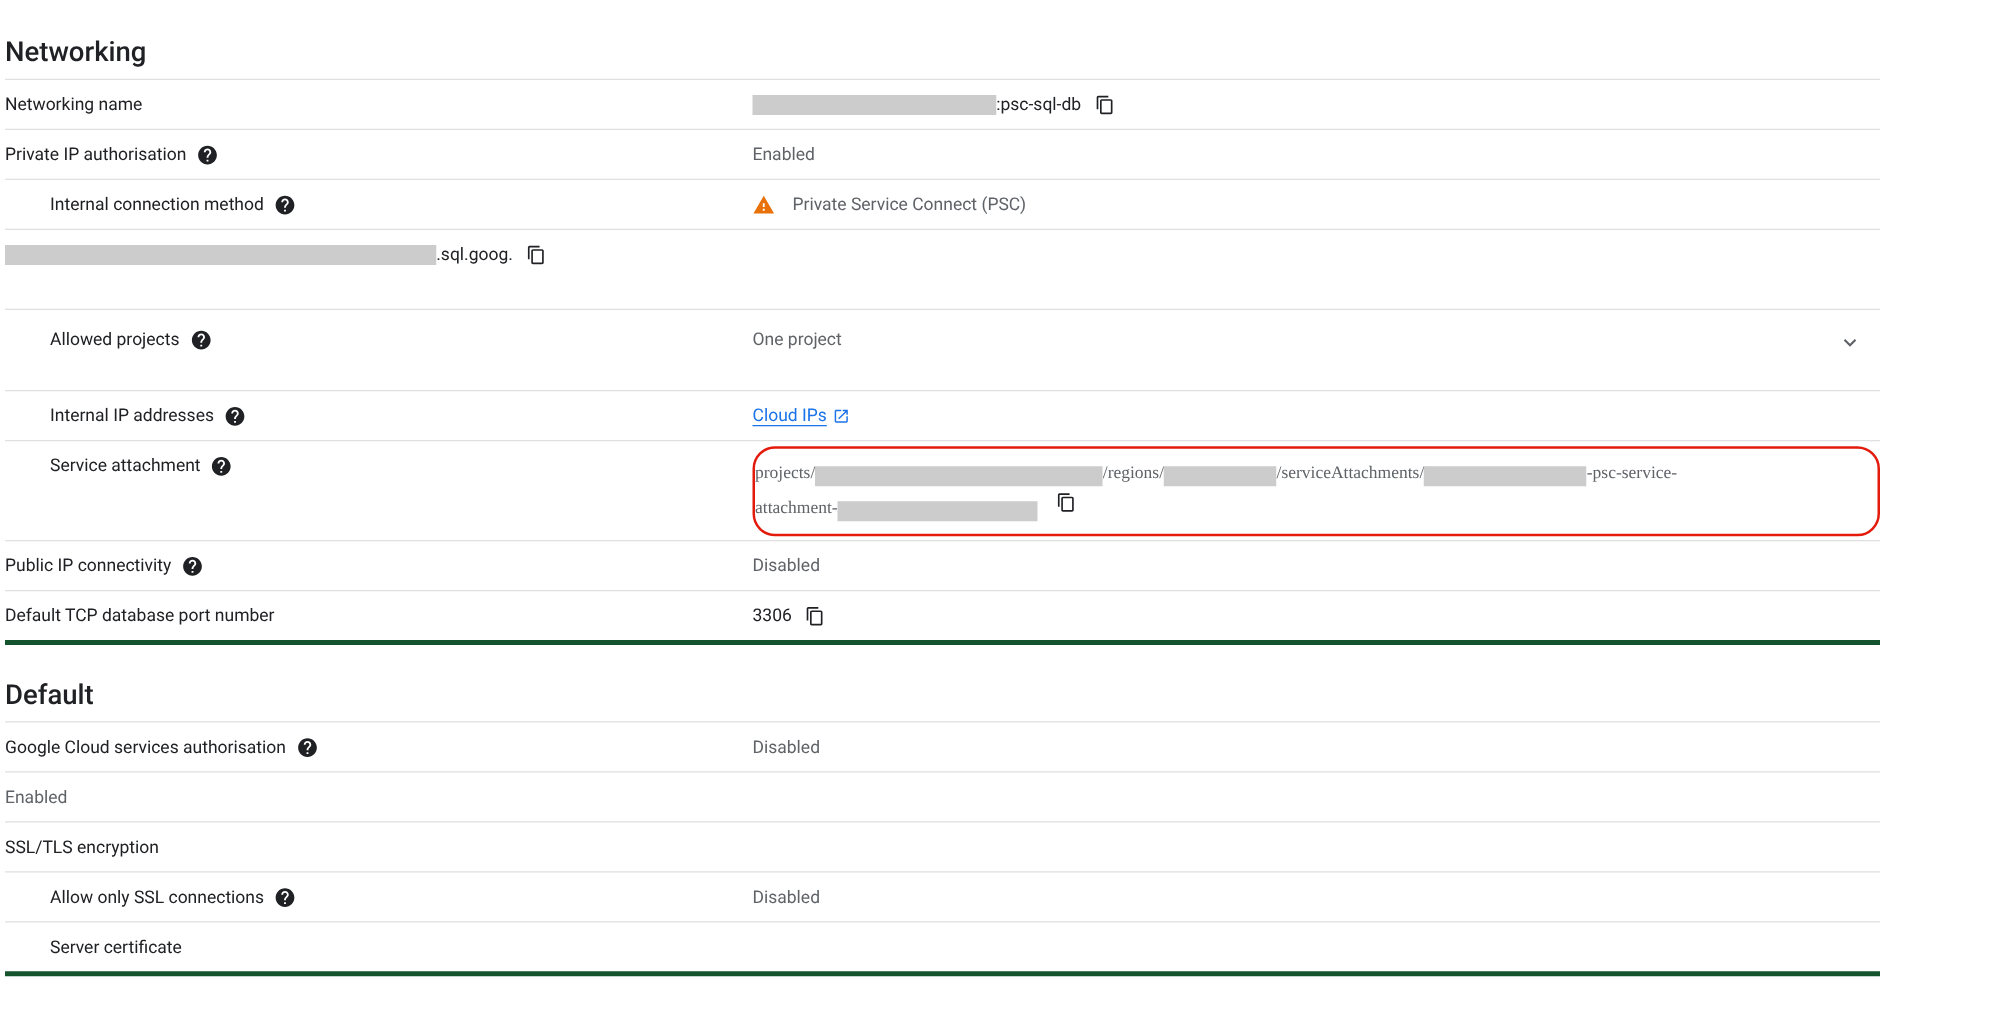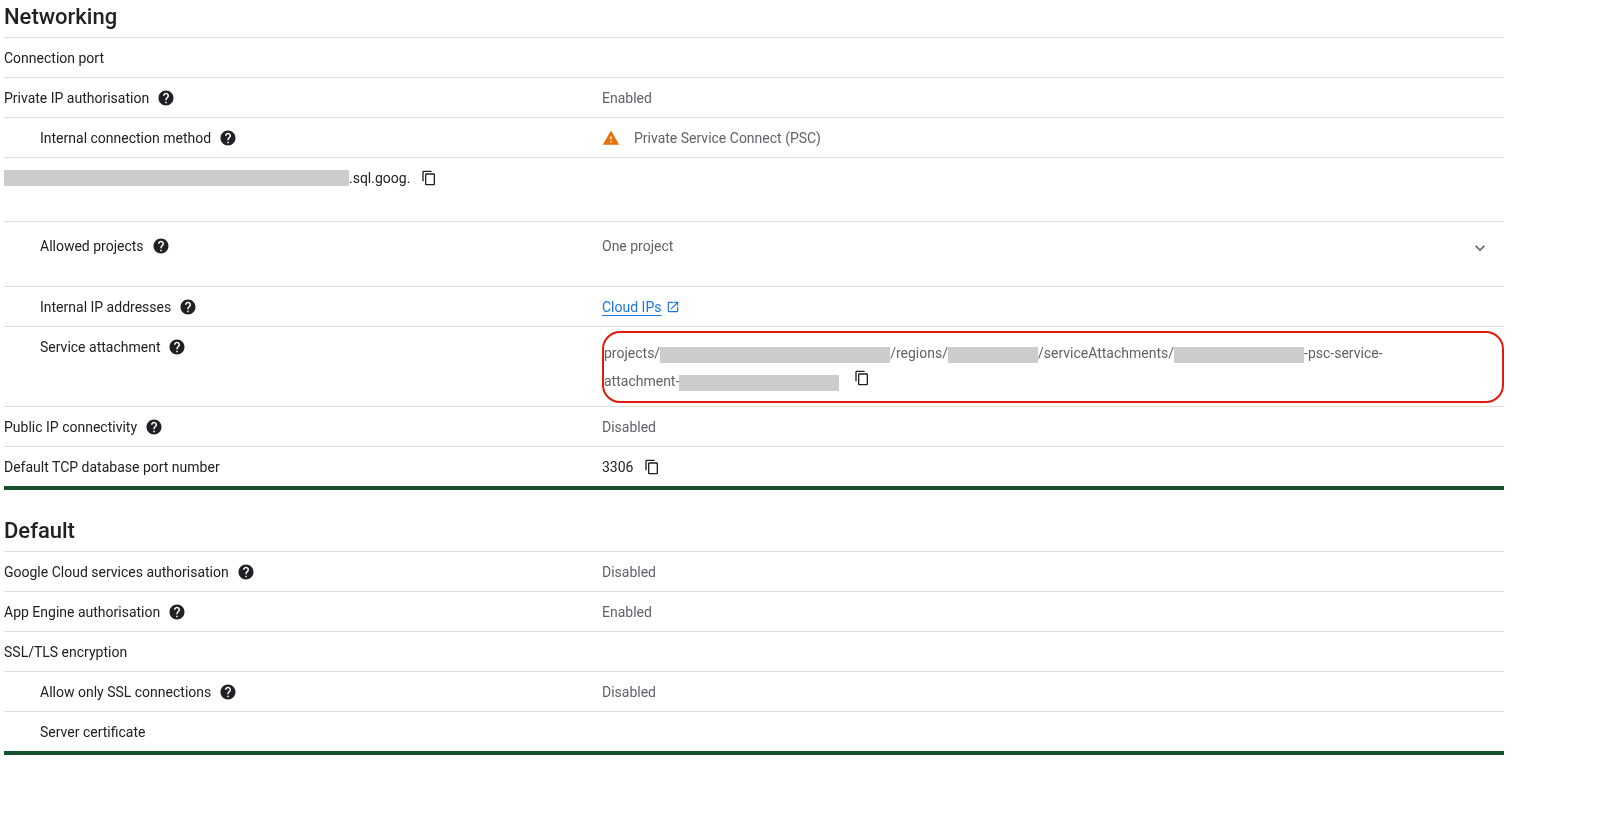--- a/index.html
+++ b/index.html
@@ -5,21 +5,21 @@
   html, body {
     margin: 0;
     padding: 0;
     font-family: Roboto, "Helvetica Neue", Arial, sans-serif;
     font-size: 14px;
     color: #202124;
     background: #fff;
   }
   .page {
     width: 1500px;
-    padding: 4px 0 40px 4px;
+    padding: 30px 0 40px 4px;
   }
   h2.section-title {
     font-size: 22px;
     font-weight: 500;
     color: #202124;
     margin: 28px 0 8px 0;
   }
   h2.section-title.first {
     margin-top: 0;
   }
@@ -180,21 +180,30 @@
 </style>
 </head>
 <body>
 
 <div class="page">
 
   <h2 class="section-title first">Networking</h2>
 
   <div class="row">
     <div class="label-cell">
-      <span>Connection port</span>
+      <span>Networking name</span>
+    </div>
+    <div class="value-cell dark">
+      <span class="redacted red-w-lg">&nbsp;</span>
+      <span>:psc-sql-db</span>
+      <span class="copy-icon">
+        <svg viewBox="0 0 24 24">
+            <path d="M16 1H4c-1.1 0-2 .9-2 2v14h2V3h12V1zm3 4H8c-1.1 0-2 .9-2 2v14c0 1.1.9 2 2 2h11c1.1 0 2-.9 2-2V7c0-1.1-.9-2-2-2zm0 16H8V7h11v14z"></path>
+          </svg>
+      </span>
     </div>
   </div>
 
   <div class="row">
     <div class="label-cell">
       <span>Private IP authorisation</span>
       <span class="help-icon">
         <svg viewBox="0 0 24 24">
             <path d="M12 2C6.48 2 2 6.48 2 12s4.48 10 10 10 10-4.48 10-10S17.52 2 12 2zm1 17h-2v-2h2v2zm2.07-7.75-.9.92C13.45 12.9 13 13.5 13 15h-2v-.5c0-1.1.45-2.1 1.17-2.83l1.24-1.26c.37-.36.59-.86.59-1.41 0-1.1-.9-2-2-2s-2 .9-2 2H8c0-2.21 1.79-4 4-4s4 1.79 4 4c0 .88-.36 1.68-.93 2.25z"></path>
           </svg>
@@ -278,21 +287,21 @@
 
   <div class="row">
     <div class="label-cell indent">
       <span>Service attachment</span>
       <span class="help-icon">
         <svg viewBox="0 0 24 24">
             <path d="M12 2C6.48 2 2 6.48 2 12s4.48 10 10 10 10-4.48 10-10S17.52 2 12 2zm1 17h-2v-2h2v2zm2.07-7.75-.9.92C13.45 12.9 13 13.5 13 15h-2v-.5c0-1.1.45-2.1 1.17-2.83l1.24-1.26c.37-.36.59-.86.59-1.41 0-1.1-.9-2-2-2s-2 .9-2 2H8c0-2.21 1.79-4 4-4s4 1.79 4 4c0 .88-.36 1.68-.93 2.25z"></path>
           </svg>
       </span>
     </div>
-    <div class="value-cell highlight-box" style="padding-right:6px;">
+    <div class="value-cell highlight-box" style="padding-right:6px;font-family:Liberation Serif, serif;">
       <div class="sa-text">
         <span>projects/</span><span class="redacted red-w-xl">&nbsp;</span><span>/regions/</span><span class="redacted red-w-sm">&nbsp;</span><span>/serviceAttachments/</span><span class="redacted" style="width:130px">&nbsp;</span><span>-psc-service-</span><br>
         <span>attachment-</span><span class="redacted red-w-md">&nbsp;</span>
         <span class="copy-icon">
           <svg viewBox="0 0 24 24">
               <path d="M16 1H4c-1.1 0-2 .9-2 2v14h2V3h12V1zm3 4H8c-1.1 0-2 .9-2 2v14c0 1.1.9 2 2 2h11c1.1 0 2-.9 2-2V7c0-1.1-.9-2-2-2zm0 16H8V7h11v14z"></path>
             </svg>
         </span>
       </div>
     </div>
@@ -336,28 +345,20 @@
             <path d="M12 2C6.48 2 2 6.48 2 12s4.48 10 10 10 10-4.48 10-10S17.52 2 12 2zm1 17h-2v-2h2v2zm2.07-7.75-.9.92C13.45 12.9 13 13.5 13 15h-2v-.5c0-1.1.45-2.1 1.17-2.83l1.24-1.26c.37-.36.59-.86.59-1.41 0-1.1-.9-2-2-2s-2 .9-2 2H8c0-2.21 1.79-4 4-4s4 1.79 4 4c0 .88-.36 1.68-.93 2.25z"></path>
           </svg>
       </span>
     </div>
     <div class="value-cell">
       <span>Disabled</span>
     </div>
   </div>
 
   <div class="row">
-    <div class="label-cell">
-      <span>App Engine authorisation</span>
-      <span class="help-icon">
-        <svg viewBox="0 0 24 24">
-            <path d="M12 2C6.48 2 2 6.48 2 12s4.48 10 10 10 10-4.48 10-10S17.52 2 12 2zm1 17h-2v-2h2v2zm2.07-7.75-.9.92C13.45 12.9 13 13.5 13 15h-2v-.5c0-1.1.45-2.1 1.17-2.83l1.24-1.26c.37-.36.59-.86.59-1.41 0-1.1-.9-2-2-2s-2 .9-2 2H8c0-2.21 1.79-4 4-4s4 1.79 4 4c0 .88-.36 1.68-.93 2.25z"></path>
-          </svg>
-      </span>
-    </div>
     <div class="value-cell">
       <span>Enabled</span>
     </div>
   </div>
 
   <div class="row">
     <div class="label-cell">
       <span>SSL/TLS encryption</span>
     </div>
     <div class="value-cell"></div>

